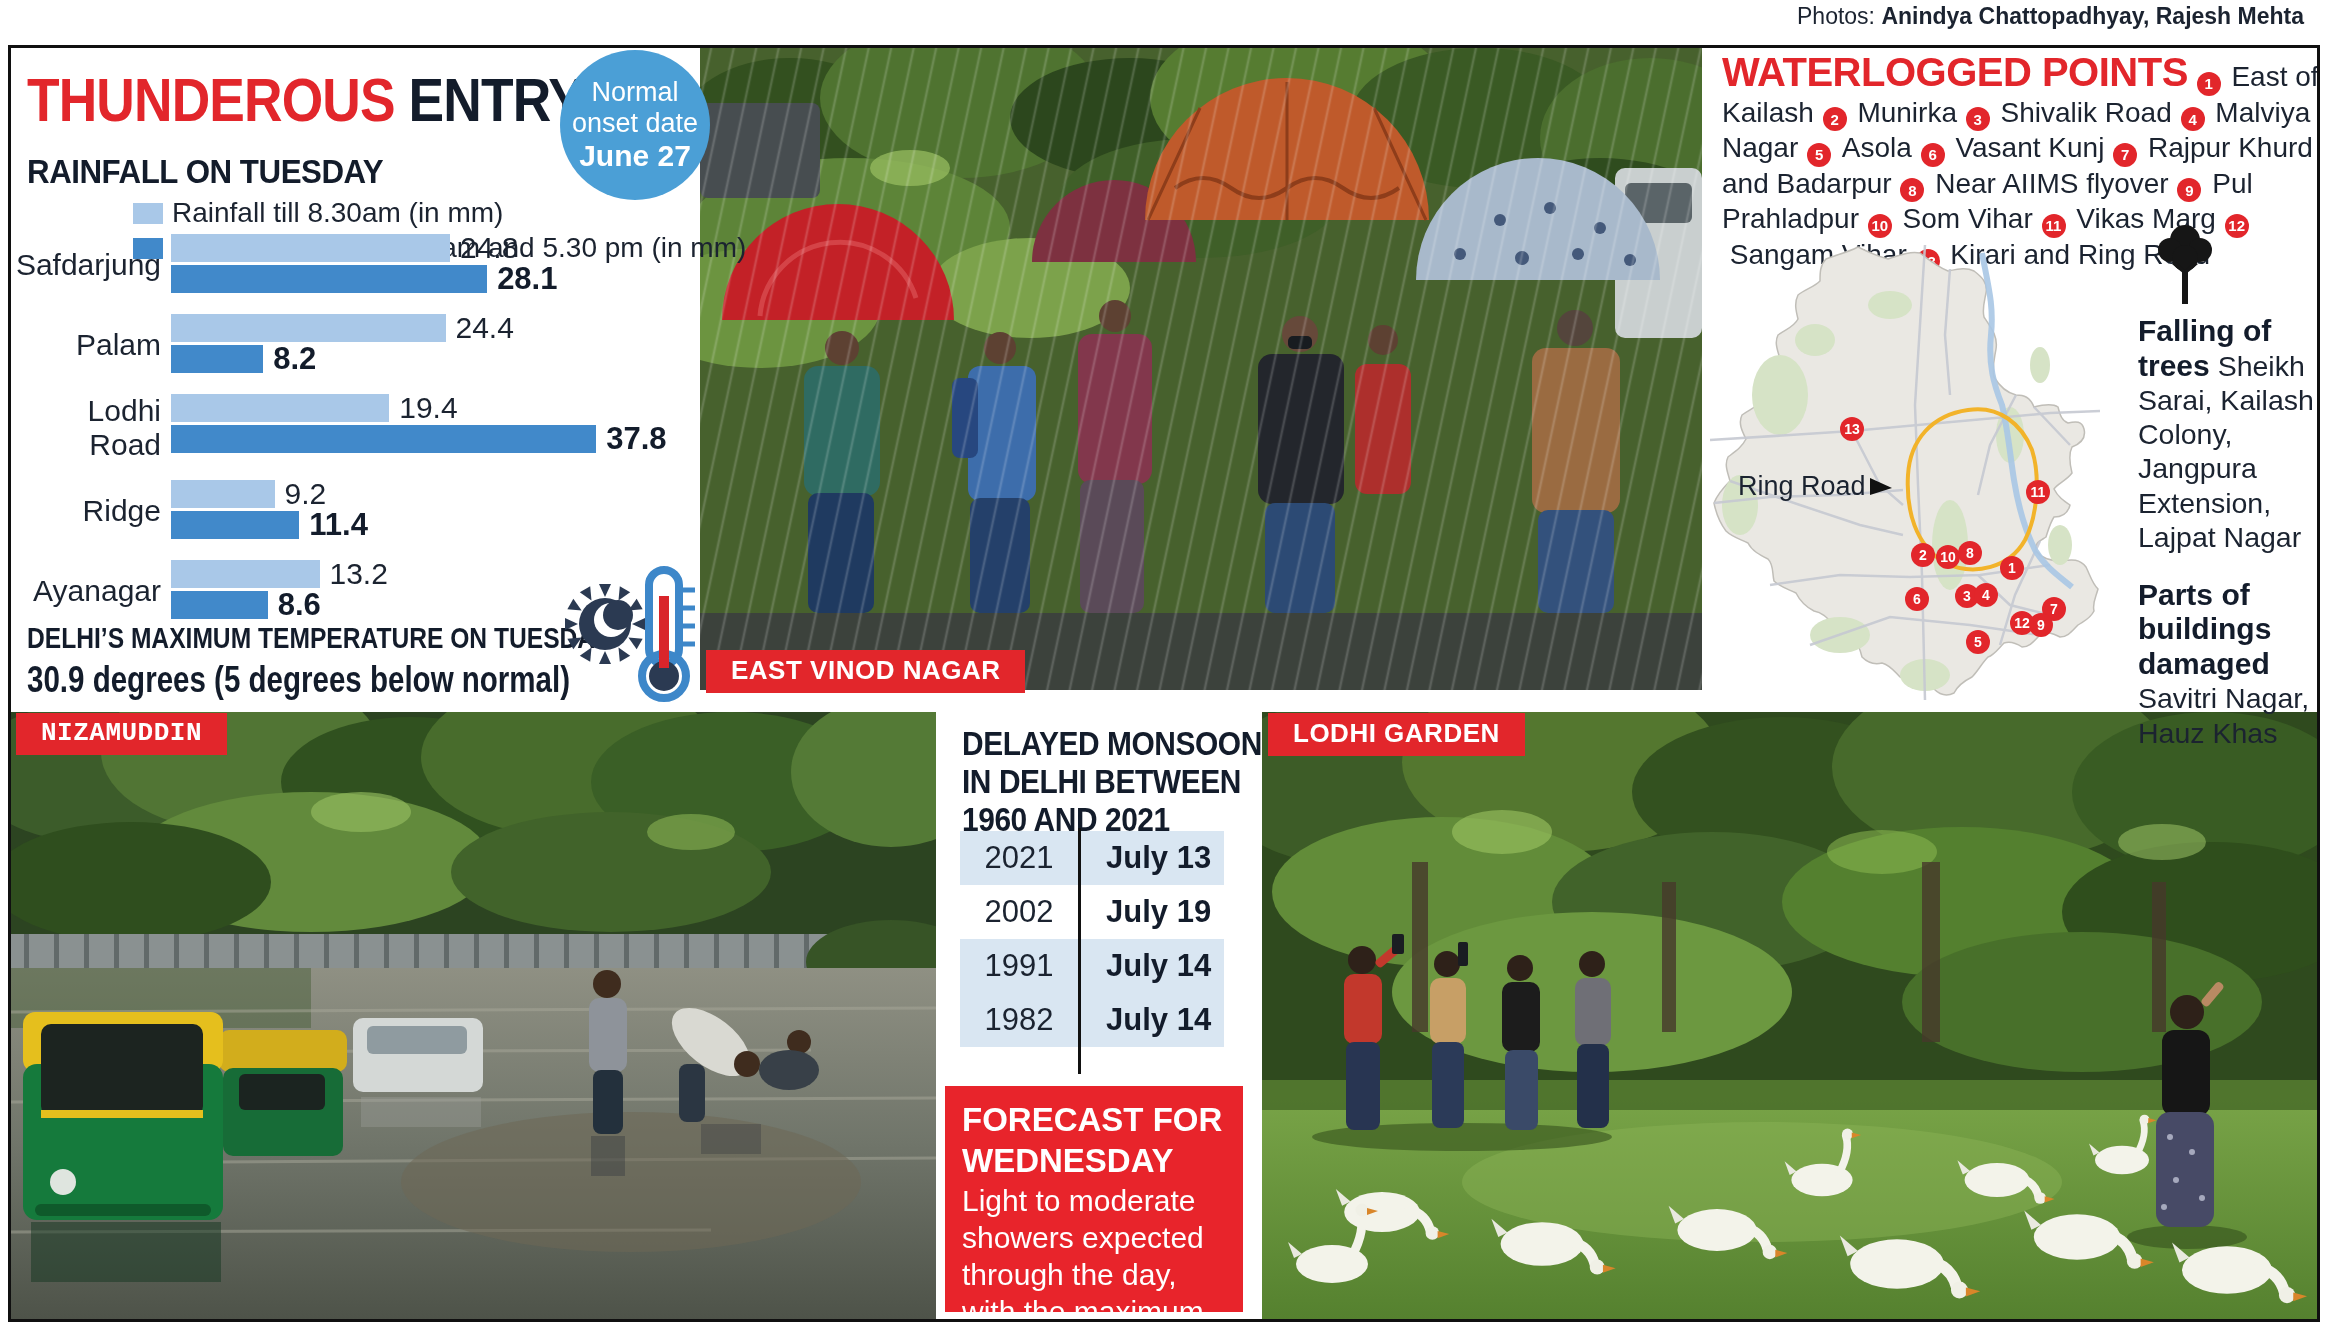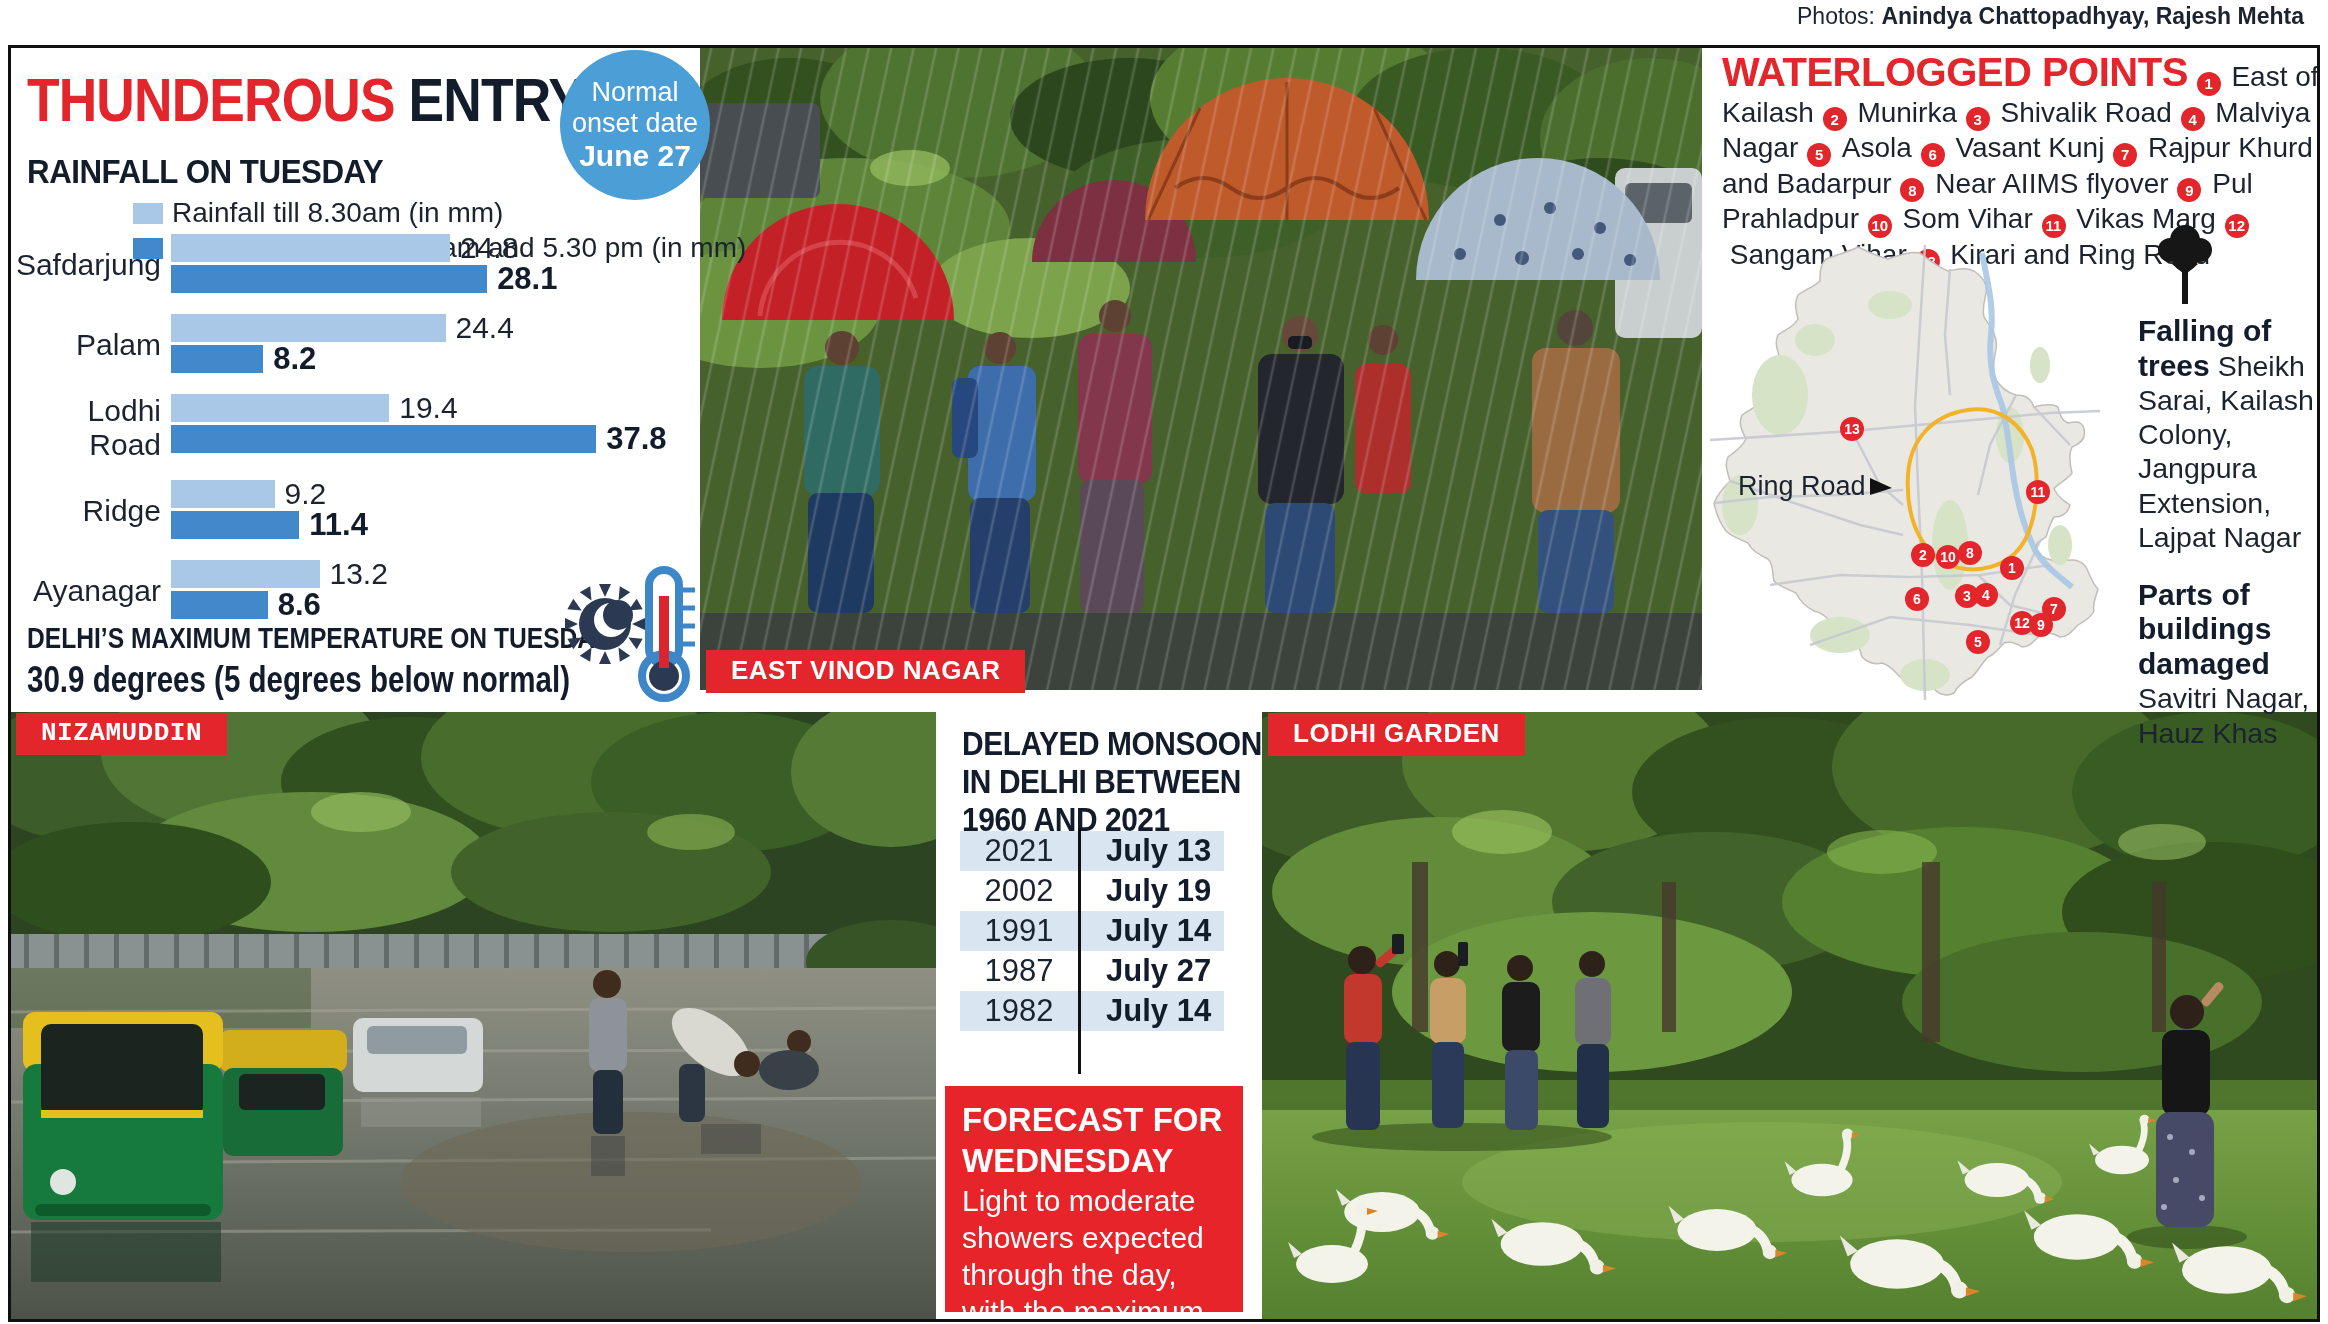--- a/index.html
+++ b/index.html
@@ -59,21 +59,21 @@
   #map-box{left:8px;top:197px;width:390px;height:455px;}
   #side-col{left:436px;top:174px;width:182px;}
   #tree-icon{margin-left:10px;}
   .side-h{font-weight:800;font-size:30px;line-height:1.15;color:#131c2b;}
   .side-p{font-size:28.5px;line-height:1.2;margin:0 0 24px 0;}
   
   #mid-col{left:936px;top:712px;width:326px;height:607px;background:#fff;z-index:2;}
   #monsoon-title{left:26px;top:12px;width:345px;font-size:34px;font-weight:800;line-height:1.12;
       letter-spacing:-.5px;color:#131c2b;transform:scaleX(.88);transform-origin:left top;}
   #monsoon-table{left:24px;top:119px;width:264px;}
-  .t-row{display:flex;height:40px;align-items:center;font-size:31px;}
+  .t-row{display:flex;height:54px;align-items:center;font-size:31px;}
   .t-row.stripe{background:#d9e6f2;}
   .t-year{width:118px;text-align:center;}
   .t-date{padding-left:28px;font-weight:800;color:#131c2b;}
   #t-divider{left:142px;top:116px;width:3px;height:246px;background:#111;}
   #forecast{left:9px;top:374px;width:298px;height:226px;background:#e8242b;color:#fff;
       box-sizing:border-box;padding:14px 17px;font-size:30px;line-height:1.24;}
   #forecast b{font-size:33px;font-weight:800;}
   svg text{font-family:"Liberation Sans",sans-serif;}
 </style>
 </head>
@@ -508,24 +508,20 @@
                    <div class="t-date">July 13</div>
       </div>
       <div class="t-row">
         <div class="t-year">2002</div>
                    <div class="t-date">July 19</div>
       </div>
       <div class="t-row stripe">
         <div class="t-year">1991</div>
                    <div class="t-date">July 14</div>
       </div>
-      <div class="t-row">
-        <div class="t-year">1987</div>
-                   <div class="t-date">July 27</div>
-      </div>
       <div class="t-row stripe">
         <div class="t-year">1982</div>
                    <div class="t-date">July 14</div>
       </div>
     </div>
   <div class="abs" id="t-divider"></div>
   <div class="abs" id="forecast">
     <b>FORECAST FOR WEDNESDAY</b>
     <span>Light to moderate showers expected through the day, with the maximum touching 33 degrees</span>
   </div>

